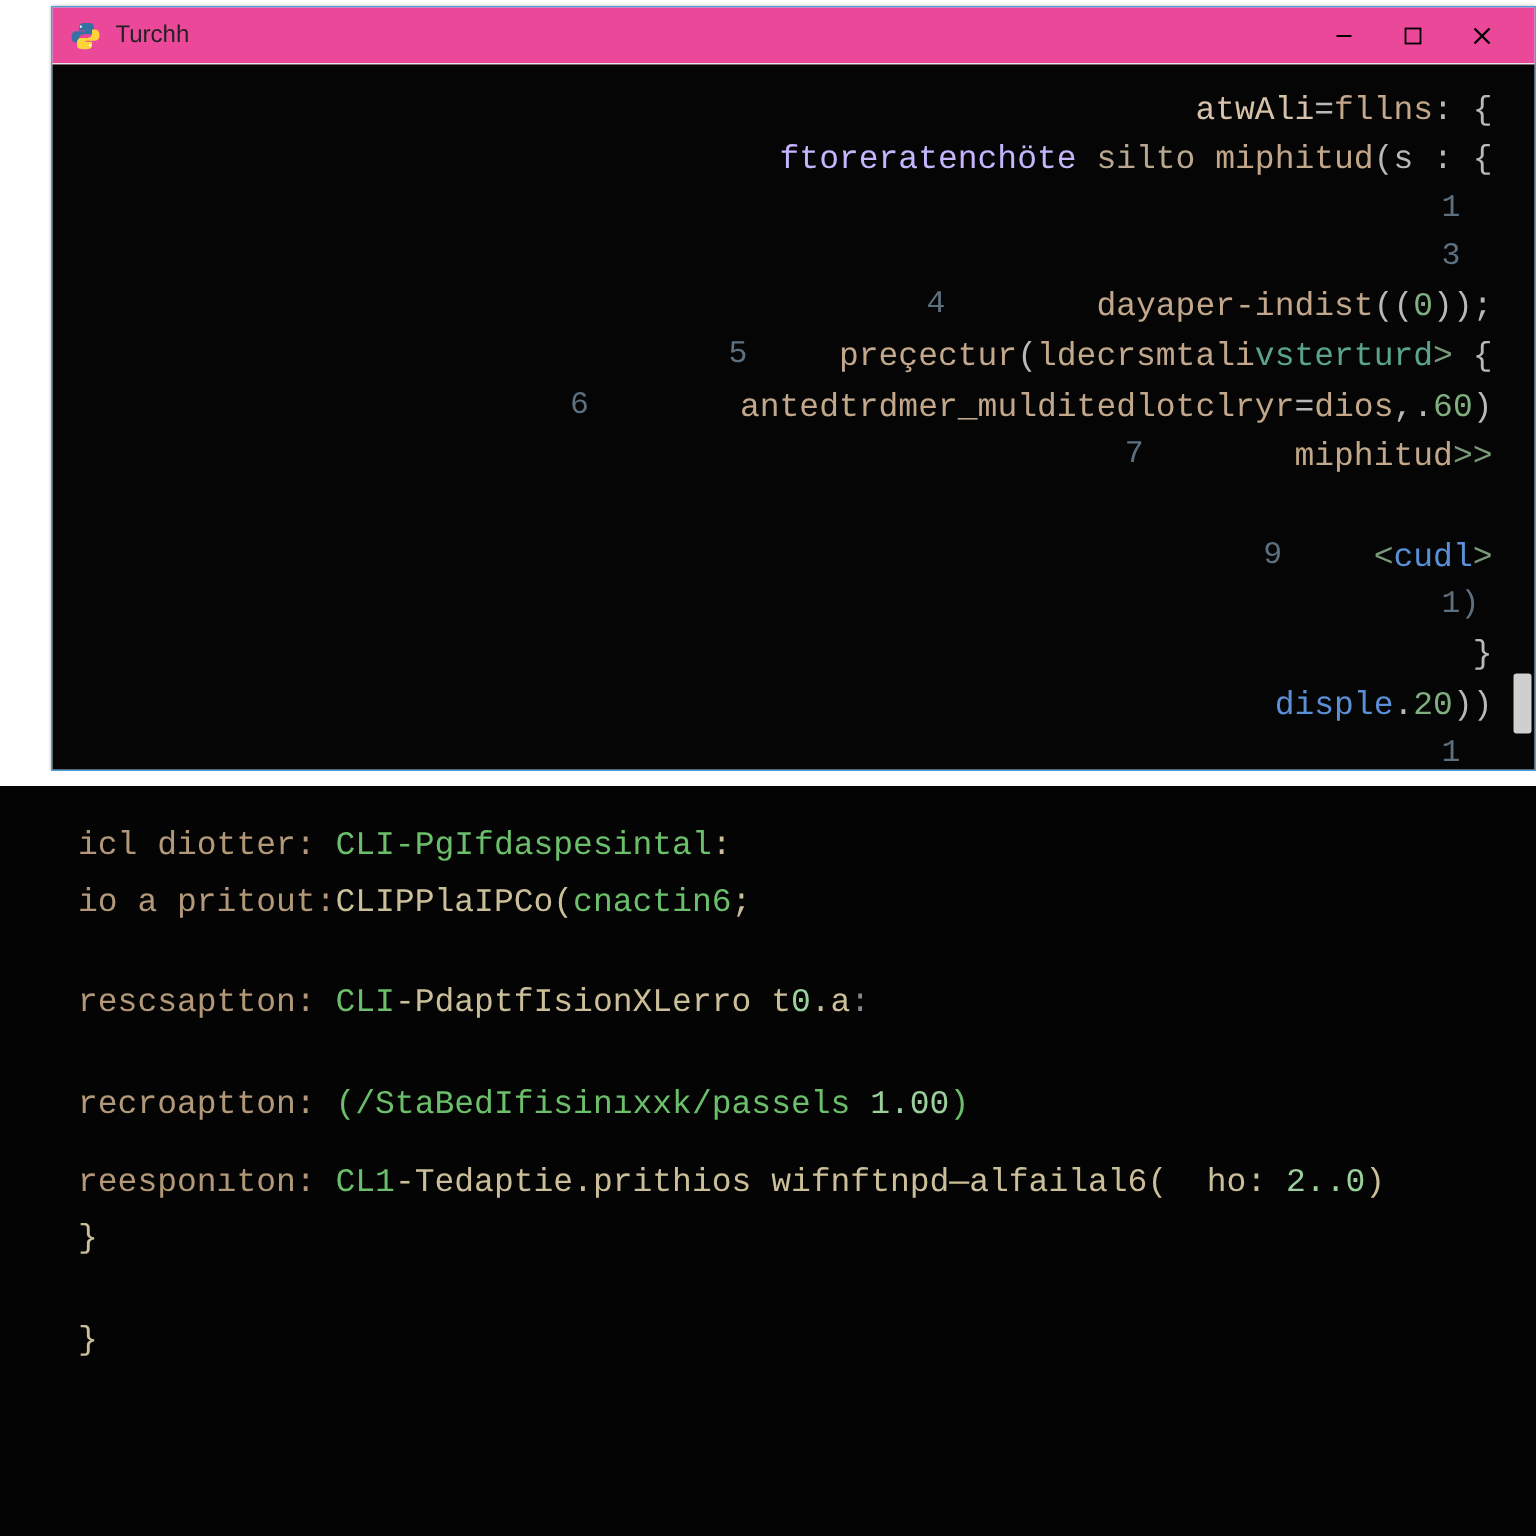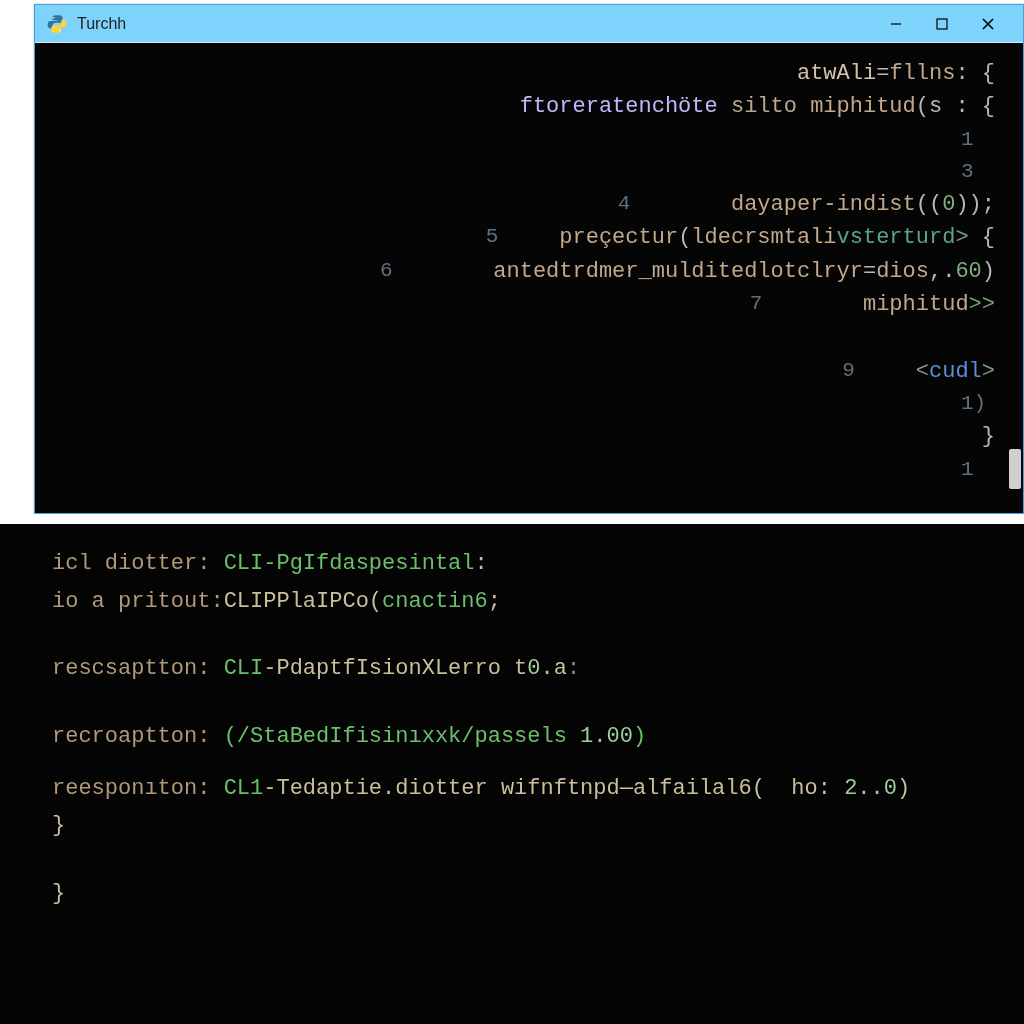--- a/index.html
+++ b/index.html
@@ -15,21 +15,21 @@
     height: 510px;
     margin: 4px 0 0 34px;
     border: 1px solid #4a9fd8;
     background: #fff;
     display: flex;
     flex-direction: column;
     box-shadow: 0 0 2px rgba(0,0,0,0.3);
   }
   .titlebar {
     height: 38px;
-    background: #7dd3fc;
+    background: #ec4899;
     display: flex;
     align-items: center;
     padding: 0 12px;
     border-bottom: 1px solid #e5e5e5;
   }
   .app-icon {
     width: 20px; height: 20px;
     margin-right: 10px;
     display: inline-flex;
     align-items: center;
@@ -153,32 +153,32 @@
       <div class="code-line"><span class="gutter">1</span></div>
       <div class="code-line"><span class="gutter">3</span></div>
       <div class="code-line"><span class="gutter">4</span><span><span class="tok-plain">      </span><span class="tok-id">dayaper-indist</span><span class="tok-punc">((</span><span class="tok-num">0</span><span class="tok-punc">));</span></span></div>
       <div class="code-line"><span class="gutter">5</span><span><span class="tok-plain">   </span><span class="tok-id">preçectur</span><span class="tok-punc">(</span><span class="tok-id">ldecrsmtali</span><span class="tok-fn">vsterturd</span><span class="tok-lt">&gt; </span><span class="tok-punc">{</span></span></div>
       <div class="code-line"><span class="gutter">6</span><span><span class="tok-plain">      </span><span class="tok-id">antedtrdmer_mulditedlotclryr</span><span class="tok-punc">=</span><span class="tok-id">dios</span><span class="tok-punc">,.</span><span class="tok-num">60</span><span class="tok-punc">)</span></span></div>
       <div class="code-line"><span class="gutter">7</span><span><span class="tok-plain">      </span><span class="tok-id">miphitud</span><span class="tok-lt">&gt;&gt;</span></span></div>
       <div class="code-line"><span class="gutter"></span><span><span class="tok-plain"> </span></span></div>
       <div class="code-line"><span class="gutter">9</span><span><span class="tok-plain">   </span><span class="tok-lt">&lt;</span><span class="tok-kw2">cudl</span><span class="tok-lt">&gt;</span></span></div>
       <div class="code-line"><span class="gutter">1)</span></div>
       <div class="code-line"><span class="gutter"></span><span><span class="tok-plain">     </span><span class="tok-punc">}</span></span></div>
-      <div class="code-line"><span class="gutter"></span></div>
+      <div class="code-line"><span class="gutter"></span><span><span class="tok-kw2">disple</span><span class="tok-punc">.</span><span class="tok-num">20</span><span class="tok-punc">))</span></span></div>
       <div class="code-line"><span class="gutter">1</span><span><span class="tok-dim"></span></span></div>
     </div>
 </div>
 
 <div class="between"></div>
 
 <div class="terminal" id="terminal-body">
     <div class="term-line"><span class="t-label">icl diotter: </span><span class="t-green">CLI-PgIfdaspesintal</span><span class="t-cream">:</span></div>
     <div class="term-line"><span class="t-label">io a pritout:</span><span class="t-cream">CLIPPlaIPCo(</span><span class="t-green">cnactin6</span><span class="t-cream">;</span></div>
     <div class="term-spacer"></div>
     <div class="term-line"><span class="t-label">rescsaptton: </span><span class="t-green">CLI</span><span class="t-cream">-PdaptfIsionXLerro </span><span class="t-cream">t</span><span class="t-num">0</span><span class="t-cream">.a</span><span class="t-dim">:</span></div>
     <div class="term-spacer"></div>
     <div class="term-line"><span class="t-label">recroaptton: </span><span class="t-path">(/StaBedIfisinıxxk/passels </span><span class="t-num">1.00</span><span class="t-path">)</span></div>
     <div style="height: 14px;"></div>
-    <div class="term-line"><span class="t-label">reesponıton: </span><span class="t-green">CL1</span><span class="t-cream">-Tedaptie.diotter wifnftnpd—alfailal6(  ho: </span><span class="t-num">2..0</span><span class="t-cream">)</span></div>
+    <div class="term-line"><span class="t-label">reesponıton: </span><span class="t-green">CL1</span><span class="t-cream">-Tedaptie.prithios wifnftnpd—alfailal6(  ho: </span><span class="t-num">2..0</span><span class="t-cream">)</span></div>
     <div class="term-line"><span class="t-cream">}</span></div>
     <div class="term-spacer"></div>
     <div class="term-line"><span class="t-cream">}</span></div>
   </div>
 
 </body></html>

